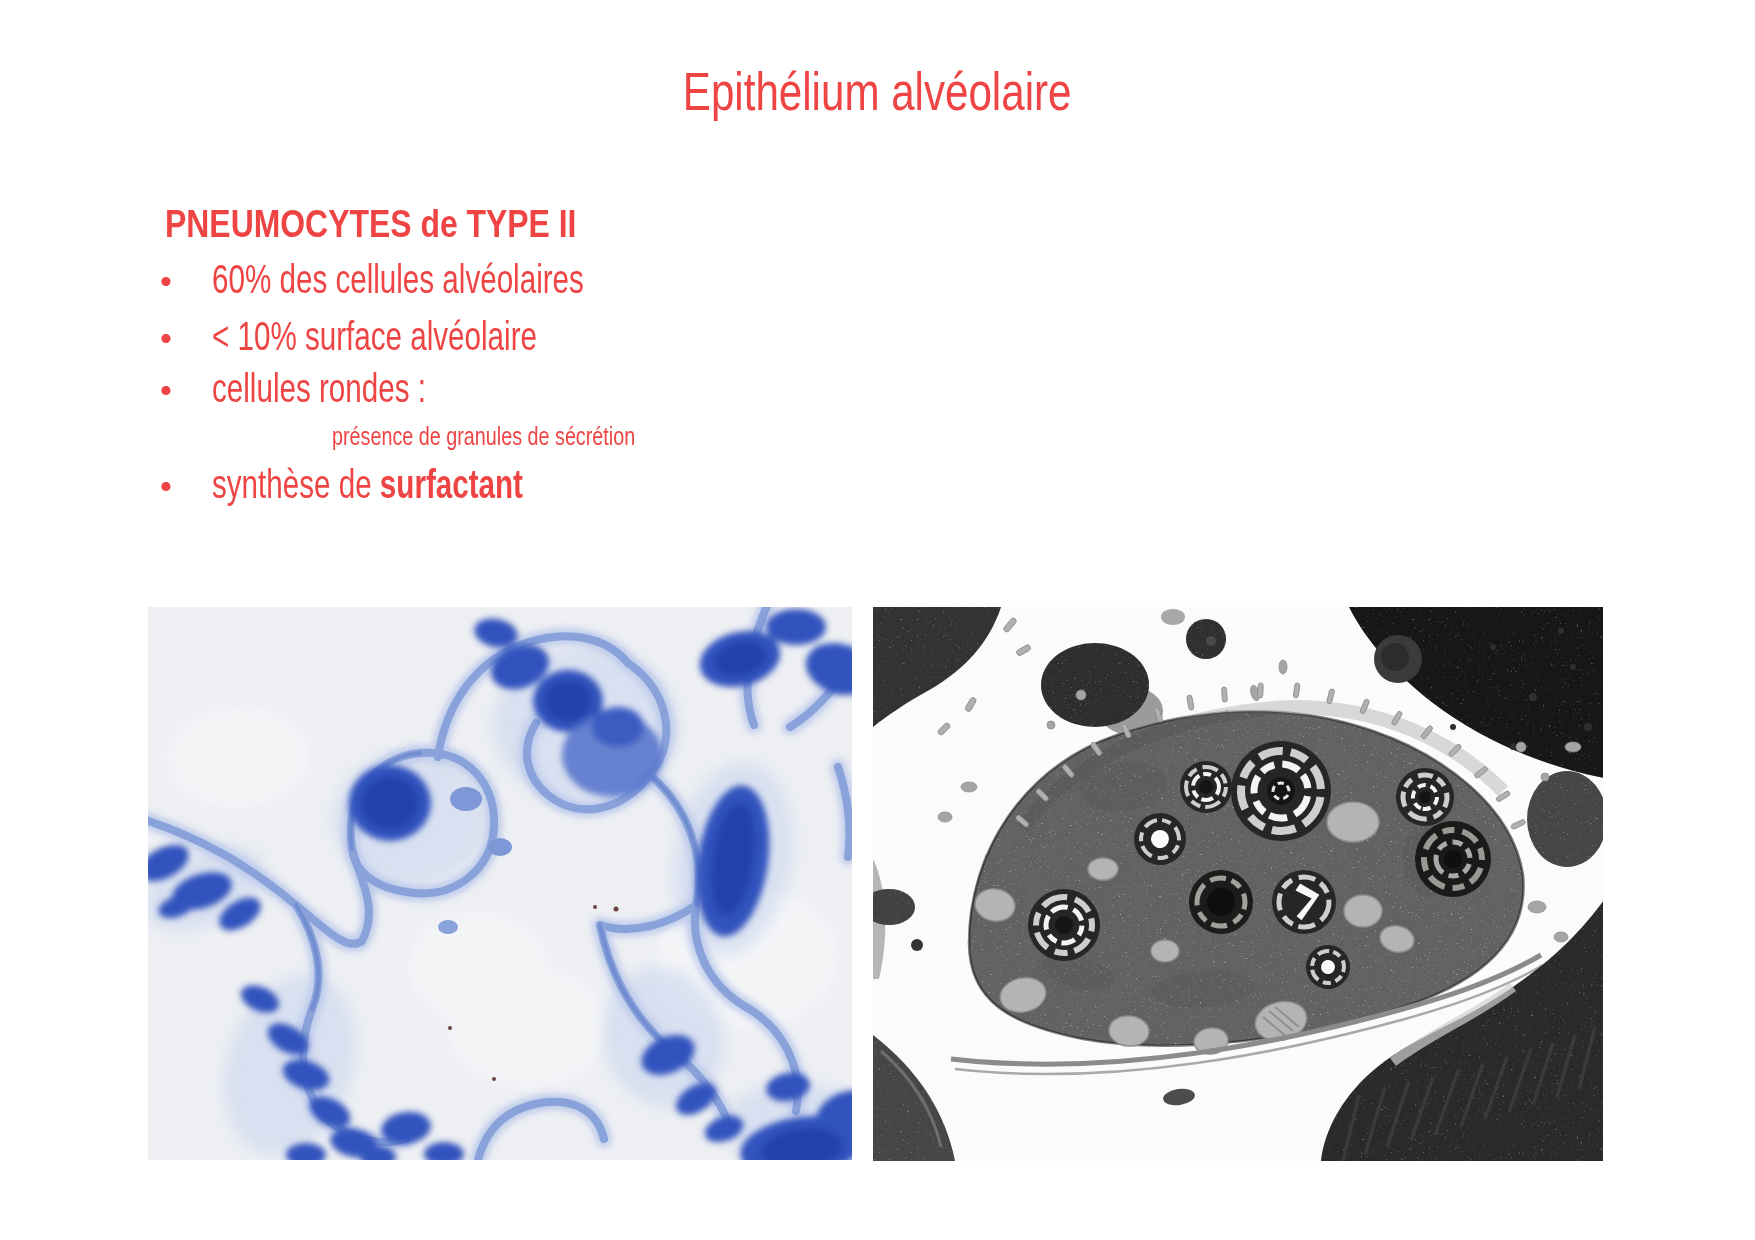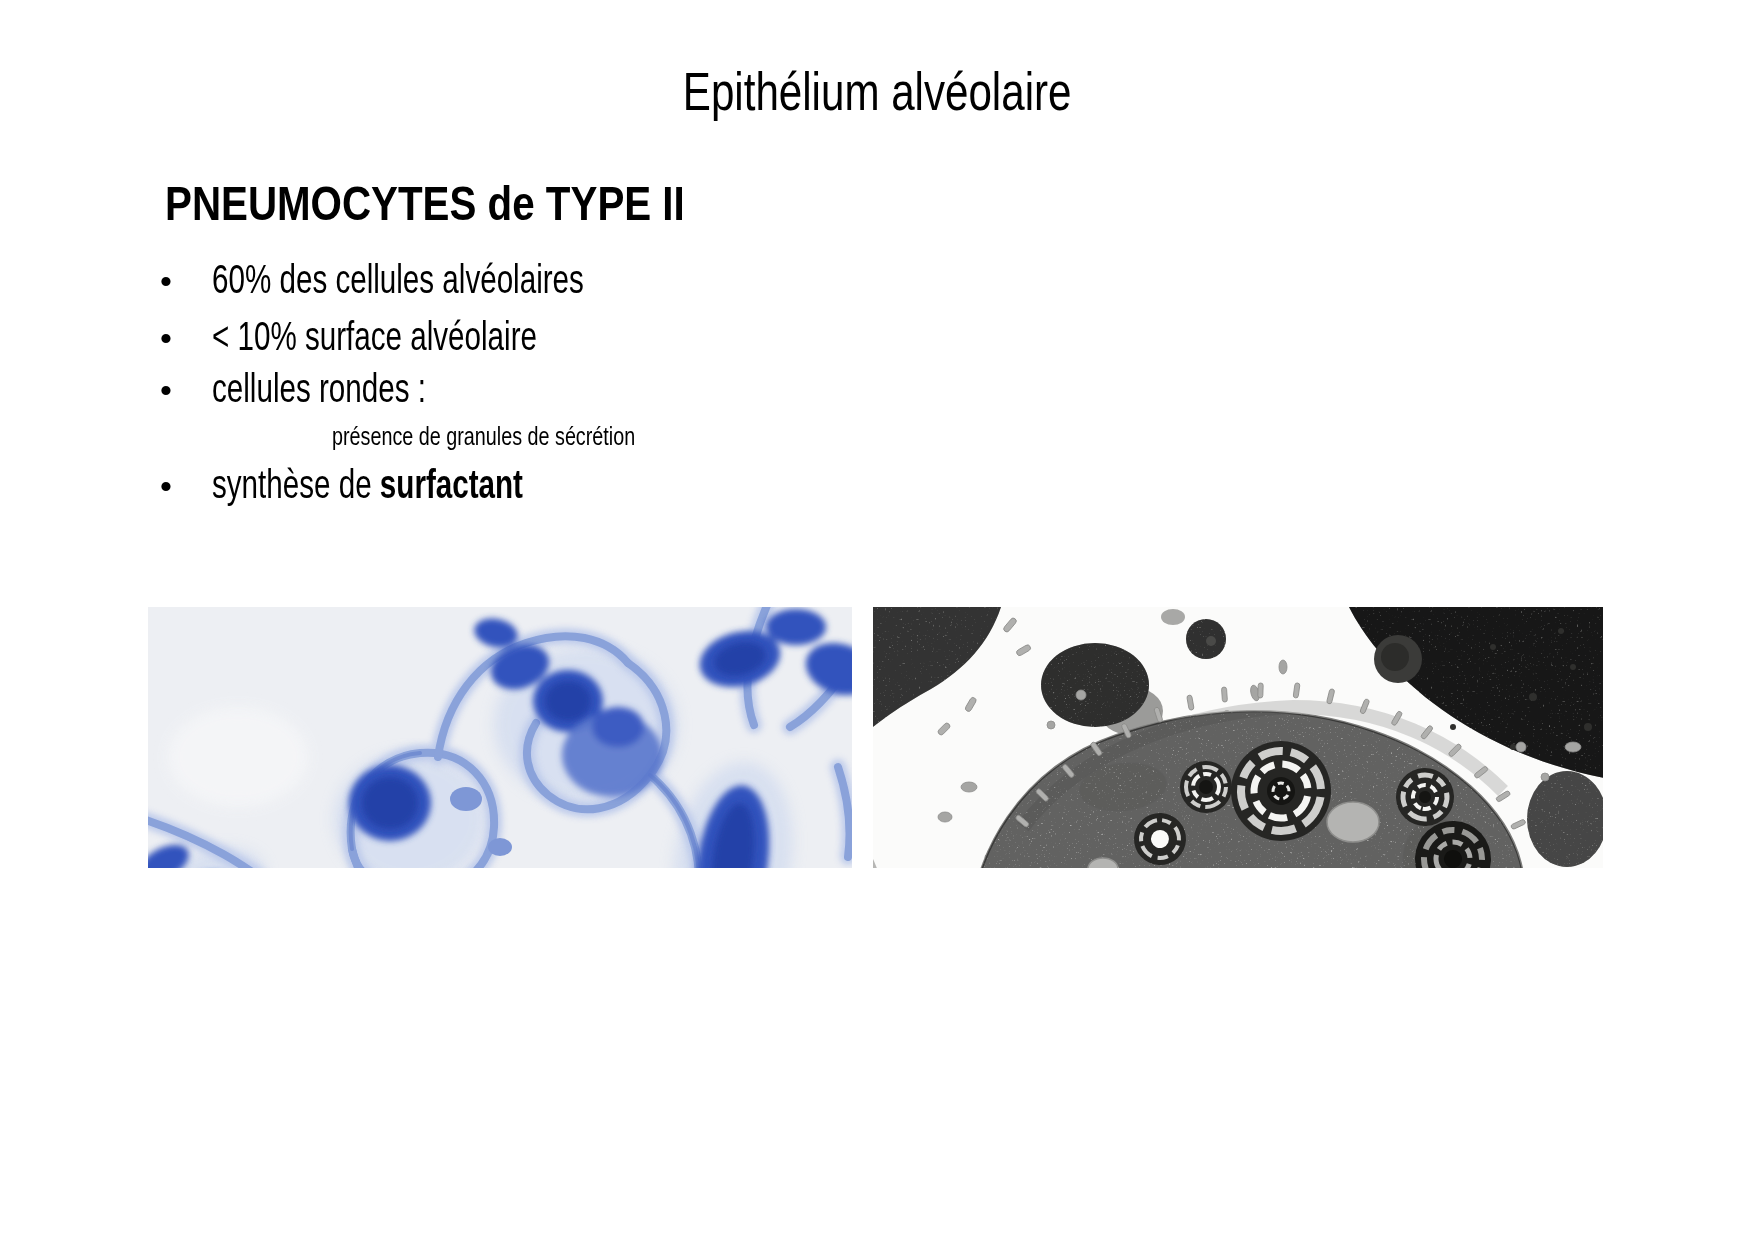--- a/index.html
+++ b/index.html
@@ -1,24 +1,24 @@
 <!DOCTYPE html>
 <html><head>
 <meta charset="utf-8">
 <style>
   html,body{margin:0;padding:0;background:#fff;}
   .slide{
-    position:relative; width:1755px; height:868px; background:#ffffff;
-    font-family:"Liberation Sans", sans-serif; color:#000000; overflow:hidden;
+    position:relative; width:1755px; height:1240px; background:#ffffff;
+    font-family:"Liberation Sans", sans-serif; color:#ef4444; overflow:hidden;
   }
   .condensed{display:inline-block; transform:scaleX(.78); transform-origin:left center; white-space:nowrap;}
   .title-wrap{position:absolute; left:0; top:64px; width:100%; text-align:center;
     font-size:54px; line-height:54px; font-weight:400;}
   .title-wrap .condensed{transform-origin:center center;}
-  .heading{position:absolute; left:165px; top:184px; font-size:48px; line-height:40px; font-weight:700;}
+  .heading{position:absolute; left:165px; top:204px; font-size:38px; line-height:40px; font-weight:700;}
   .heading .condensed{transform:scaleX(.84);}
   .brow{position:absolute; left:160px; display:flex; align-items:baseline;
     font-size:40px; line-height:40px;}
   .brow .marker{flex:0 0 52px; font-size:34px; line-height:40px;}
   .brow .condensed{transform:scaleX(.74);}
   .brow .bold{font-weight:700;}
   .b1{top:259px;} .b2{top:316px;} .b3{top:368px;} .b4{top:464px;}
   .sub{position:absolute; left:332px; top:420px; font-size:26px; line-height:32px;}
   .sub .condensed{transform:scaleX(.76);}
   .fig{position:absolute; overflow:hidden;}

